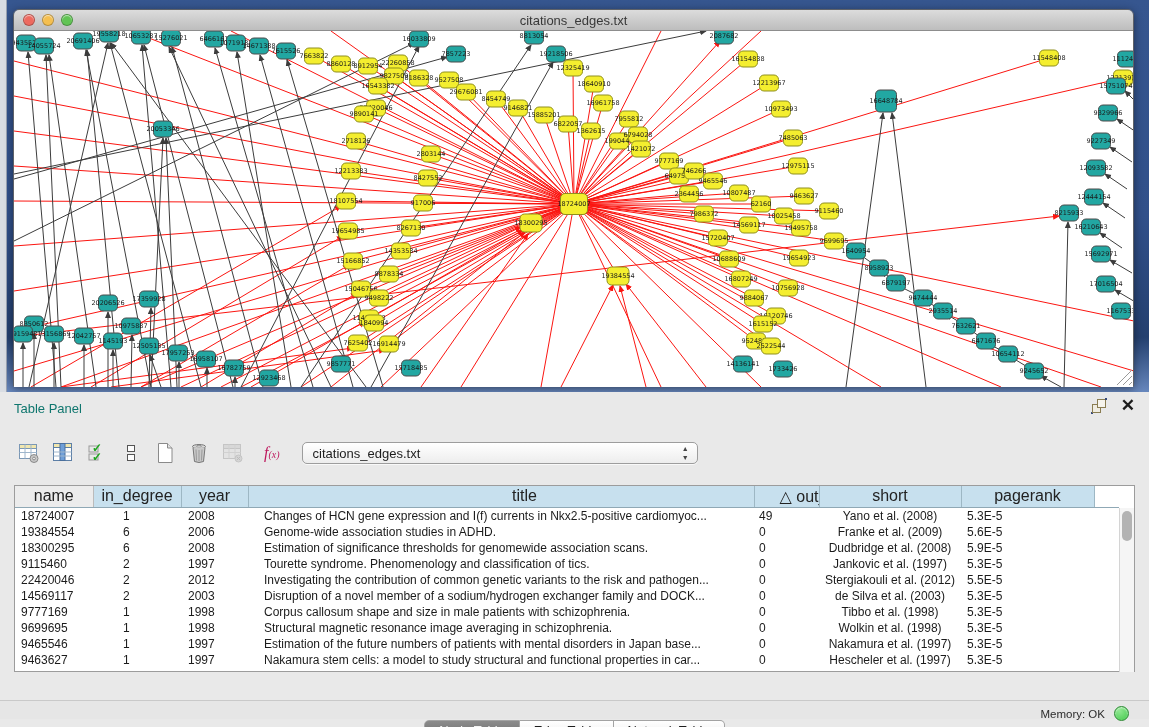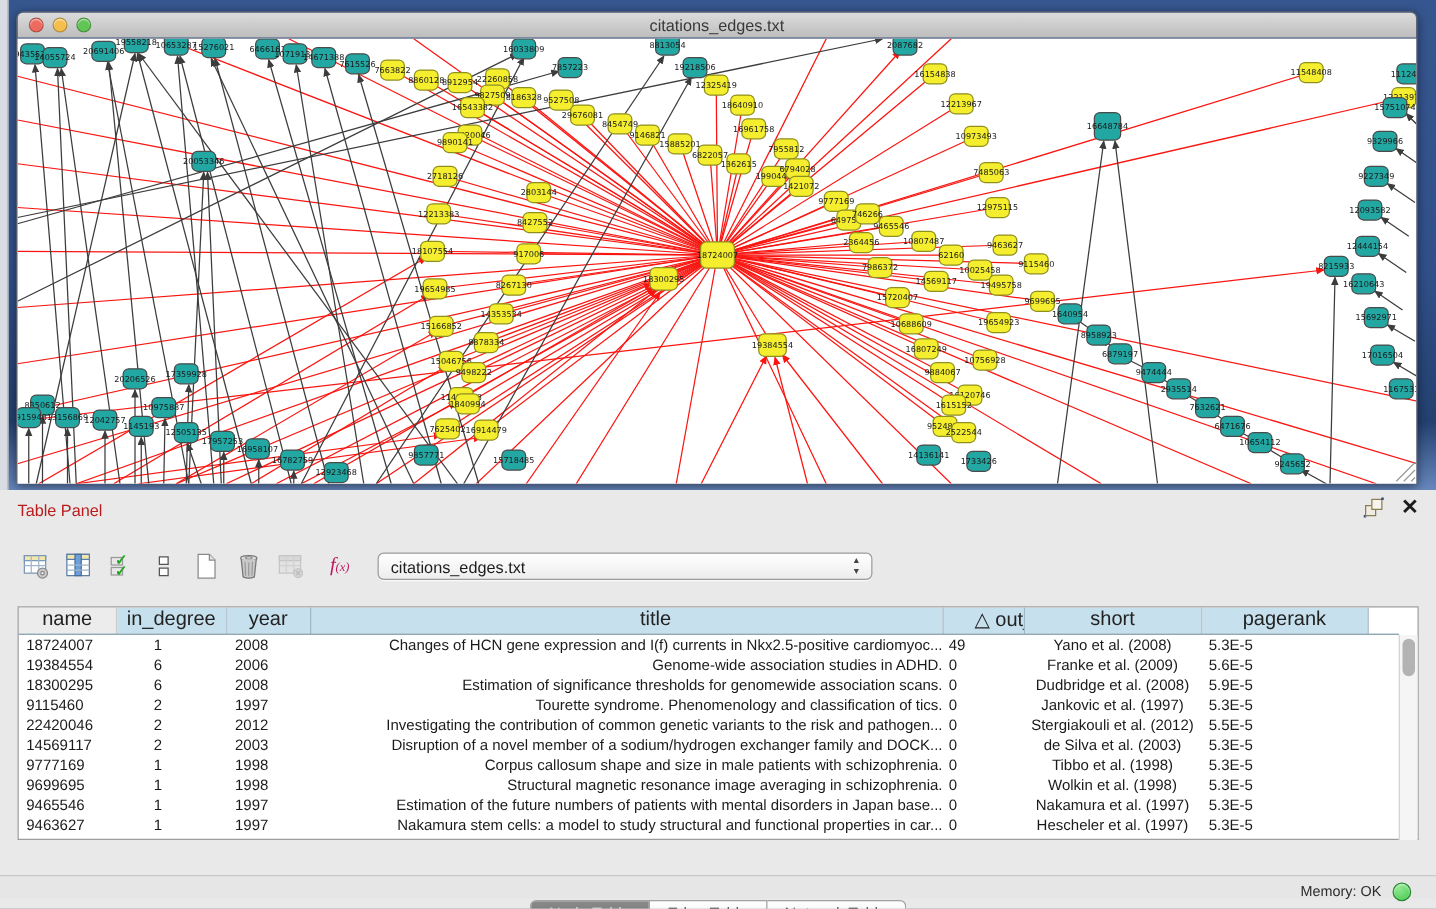--- a/index.html
+++ b/index.html
@@ -17,21 +17,21 @@
     background:linear-gradient(180deg,#dcdcdc,#bdbdbd); border-bottom:1px solid #8d8d8d; }
   .traffic { position:absolute; left:9px; top:4px; display:flex; gap:7px; }
   .tl { width:12px; height:12px; border-radius:50%; border:1px solid rgba(0,0,0,.25); box-shadow:inset 0 1px 1px rgba(255,255,255,.6); }
   .win-title { text-align:center; font-size:13px; line-height:21px; color:#393939; }
   .canvas { position:relative; width:100%; height:356px; background:#fff; overflow:hidden; }
   .canvas svg { display:block; }
 
   
   .table-panel { position:absolute; left:0; top:392px; width:1149px; height:335px; background:#e9e9e9; }
   .panel-header { position:absolute; left:0; top:0; width:100%; height:32px; }
-  .panel-title { position:absolute; left:14px; top:9px; font-size:13px; color:#b91c1c; }
+  .panel-title { position:absolute; left:14px; top:9px; font-size:13px; color:#0f766e; }
   .panel-actions { position:absolute; right:14px; top:6px; display:flex; gap:14px; align-items:center; }
   .float-ic { position:relative; width:16px; height:16px; }
   .float-ic .sq1 { position:absolute; left:1px; top:6px; width:9px; height:9px; border:1px solid #8a7d52; background:#efece2; }
   .float-ic .sq2 { position:absolute; left:6px; top:1px; width:9px; height:9px; border:1px solid #8a7d52; background:#f6f4ec; }
   .float-ic .d1, .float-ic .d2 { position:absolute; width:2px; height:2px; background:#384a78; }
   .float-ic .d1 { left:0; top:14px; } .float-ic .d2 { left:14px; top:0; }
   .close-x { font-size:17px; font-weight:bold; color:#1c1c1c; line-height:16px; cursor:default; }
 
   .toolbar { position:absolute; left:14px; top:44px; height:34px; display:flex; align-items:center; }
   .tbtn { width:30px; height:28px; display:flex; align-items:center; justify-content:center; margin-right:4px; }
@@ -46,21 +46,21 @@
 
   .tablewrap { position:absolute; left:14px; top:93px; width:1121px; height:187px; background:#fff; border:1px solid #9c9c9c; }
   table.grid { border-collapse:collapse; table-layout:fixed; width:1104px; font-size:12px; color:#1b1b1b; }
   table.grid th { height:21px; font-weight:normal; font-size:16px; color:#222; text-align:center;
     border-right:1px solid #9db7c4; border-bottom:1px solid #8fa8b5; overflow:hidden; white-space:nowrap; }
   table.grid th.first { border-left:none; background:#ececec !important; border-right:1px solid #bbb; }
   table.grid td { height:16px; line-height:16px; white-space:nowrap; overflow:hidden; }
   table.grid td:nth-child(1){ padding-left:6px; }
   table.grid td:nth-child(2){ padding-left:30px; }
   table.grid td:nth-child(3){ padding-left:7px; }
-  table.grid td:nth-child(4){ padding-left:16px;text-align:right; }
+  table.grid td:nth-child(4){ padding-left:16px; }
   table.grid td:nth-child(5){ padding-left:5px; }
   table.grid td:nth-child(6){ text-align:center; }
   table.grid td:nth-child(7){ padding-left:6px; }
   .vscroll { position:absolute; right:0; top:22px; width:15px; height:164px; background:#f5f5f5; border-left:1px solid #d4d4d4; }
   .vscroll .thumb { position:absolute; left:2px; top:3px; width:10px; height:30px; border-radius:6px; background:#b3b3b3; }
 
   .tabs { position:absolute; left:0; top:281px; width:100%; display:flex; justify-content:center; }
   .seg { height:20px; padding:0 14px; font-size:13px; line-height:19px; background:linear-gradient(180deg,#ffffff,#ececec);
     border:1px solid #a3a3a3; border-left:none; color:#1d1d1d;margin-top:47px; }
   .seg:first-child { border-left:1px solid #a3a3a3; border-radius:5px 0 0 5px; }

